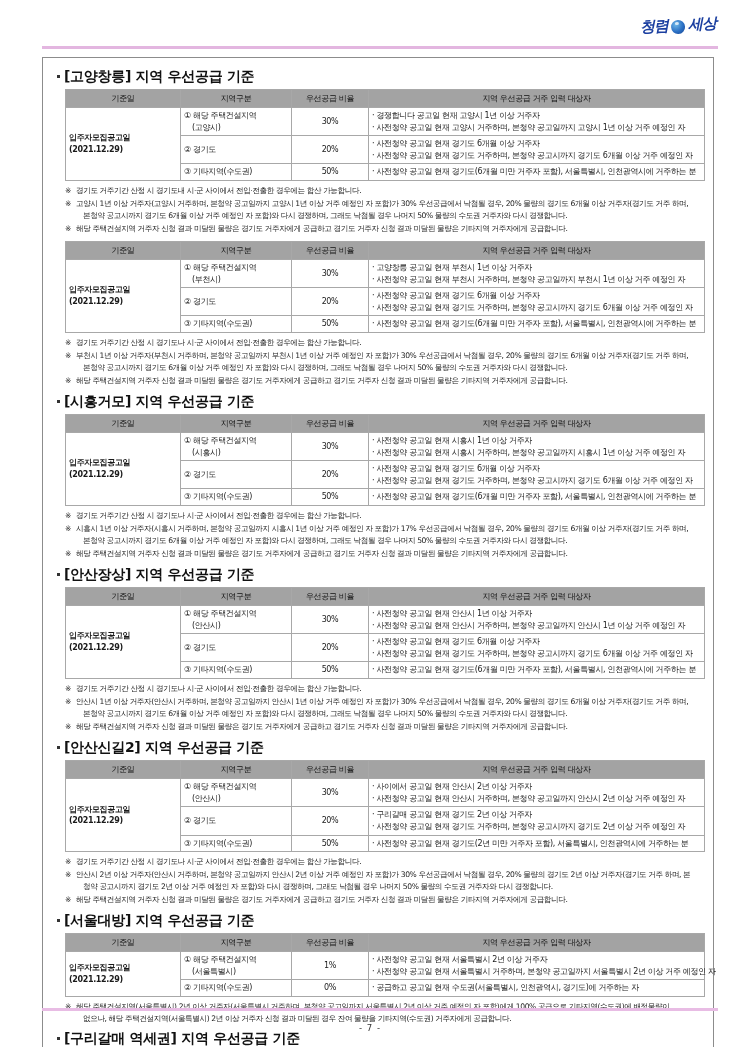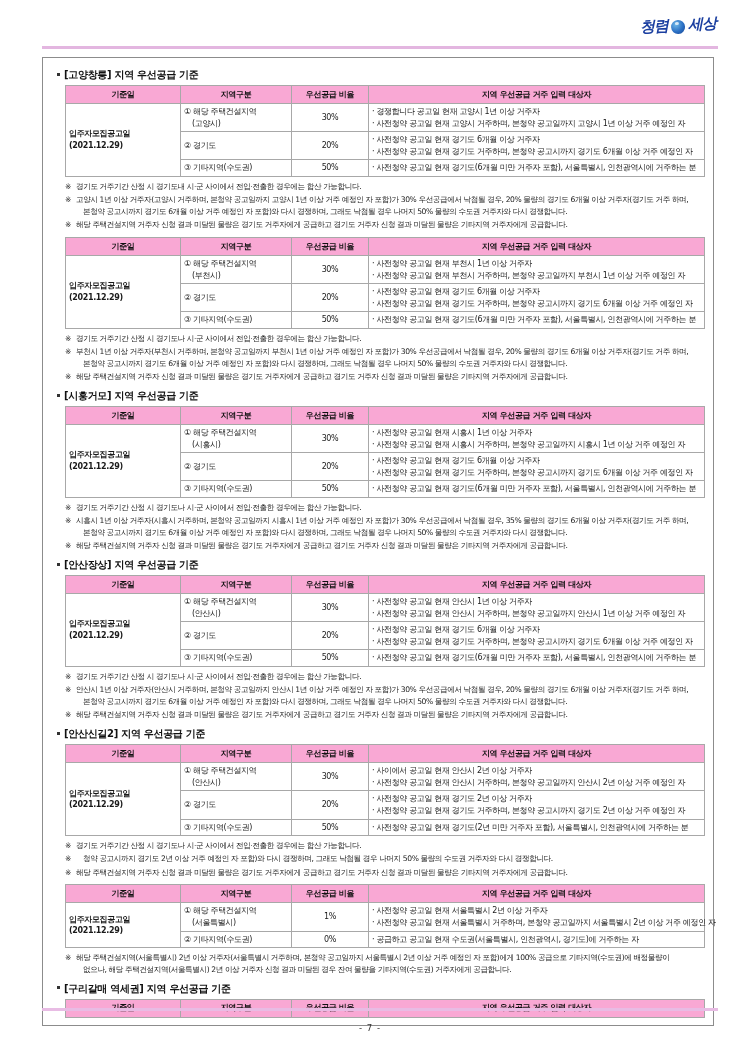--- a/index.html
+++ b/index.html
@@ -44,21 +44,21 @@
     position:absolute;left:42px;top:57px;width:672px;
     border:1px solid #8c8c8c;
     box-sizing:border-box;
     background:#fff;
     padding:7px 10px 6px 10px;
   }
 
   
   .section{margin-bottom:1px;}
   .sec-title{
-    font-size:10px;font-weight:bold;color:#111;
+    font-size:14px;font-weight:bold;color:#111;
     margin:3px 0 3px 4px;letter-spacing:-0.3px;
     white-space:nowrap;
   }
   .sec-title .dot{
     display:inline-block;width:3px;height:3px;background:#333;
     vertical-align:middle;margin-right:4px;position:relative;top:-1px;
   }
 
   
   table.sup{
@@ -67,22 +67,22 @@
   }
   table.sup th,table.sup td{
     border:1px solid #a8a8a8;
     font-size:8px;
     padding:2px 3px;
     vertical-align:middle;
     letter-spacing:-0.35px;
     line-height:1.45;
   }
   table.sup th{
-    background:#f9a8d4;
-    text-align:center;font-weight:bold;height:13px;color:#111;
+    background:#a3a3a3;
+    text-align:center;font-weight:normal;height:13px;color:#111;
   }
   .c-date{width:108px;text-align:left;font-weight:bold;}
   .c-zone{width:104px;text-align:left;padding-left:5px;}
   .c-rate{width:70px;text-align:center;}
   .c-target{text-align:left;padding-left:6px;}
   td.c-date{font-size:8.2px;line-height:1.7;}
   .zone-sub{display:block;padding-left:8px;}
   .tgt-line{display:block;white-space:nowrap;}
   .tgt-line::before{content:"· ";}
 
@@ -189,21 +189,21 @@
           </thead>
           <tbody>
             <tr>
               <td class="c-date" rowspan="3">
                 <div>입주자모집공고일</div>
                 <div>(2021.12.29)</div>
               </td>
               <td class="c-zone"><span>① 해당 주택건설지역</span><span class="zone-sub">(부천시)</span></td>
               <td class="c-rate">30%</td>
               <td class="c-target">
-                <span class="tgt-line">사전청약 공고일 현재 부천시 1년 이상 거주자</span>
+                <span class="tgt-line">고양창릉 공고일 현재 부천시 1년 이상 거주자</span>
                 <span class="tgt-line">사전청약 공고일 현재 부천시 거주하며, 본청약 공고일까지 부천시 1년 이상 거주 예정인 자</span>
               </td>
             </tr>
             <tr>
               <td class="c-zone"><span>② 경기도</span></td>
               <td class="c-rate">20%</td>
               <td class="c-target">
                 <span class="tgt-line">사전청약 공고일 현재 경기도 6개월 이상 거주자</span>
                 <span class="tgt-line">사전청약 공고일 현재 경기도 거주하며, 본청약 공고시까지 경기도 6개월 이상 거주 예정인 자</span>
               </td>
@@ -273,21 +273,21 @@
             </tr>
           </tbody>
         </table>
         <div class="notes">
           <div class="note">
             <span class="mk">※</span>
             <span class="tx"><span>경기도 거주기간 산정 시 경기도나 시·군 사이에서 전입·전출한 경우에는 합산 가능합니다.</span></span>
           </div>
           <div class="note">
             <span class="mk">※</span>
-            <span class="tx"><span>시흥시 1년 이상 거주자(시흥시 거주하며, 본청약 공고일까지 시흥시 1년 이상 거주 예정인 자 포함)가 30% 우선공급에서 낙첨될 경우, 35% 물량의 경기도 6개월 이상 거주자(경기도 거주 하며,</span><span class="l2">본청약 공고시까지 경기도 6개월 이상 거주 예정인 자 포함)와 다시 경쟁하며, 그래도 낙첨될 경우 나머지 50% 물량의 수도권 거주자와 다시 경쟁합니다.</span></span>
+            <span class="tx"><span>시흥시 1년 이상 거주자(시흥시 거주하며, 본청약 공고일까지 시흥시 1년 이상 거주 예정인 자 포함)가 17% 우선공급에서 낙첨될 경우, 20% 물량의 경기도 6개월 이상 거주자(경기도 거주 하며,</span><span class="l2">본청약 공고시까지 경기도 6개월 이상 거주 예정인 자 포함)와 다시 경쟁하며, 그래도 낙첨될 경우 나머지 50% 물량의 수도권 거주자와 다시 경쟁합니다.</span></span>
           </div>
           <div class="note">
             <span class="mk">※</span>
             <span class="tx"><span>해당 주택건설지역 거주자 신청 결과 미달된 물량은 경기도 거주자에게 공급하고 경기도 거주자 신청 결과 미달된 물량은 기타지역 거주자에게 공급합니다.</span></span>
           </div>
         </div>
       </div>
       <div class="section">
         <div class="sec-title"><span class="dot"></span><span>[안산장상] 지역 우선공급 기준</span></div>
         <table class="sup">
@@ -365,49 +365,50 @@
               <td class="c-rate">30%</td>
               <td class="c-target">
                 <span class="tgt-line">사이에서 공고일 현재 안산시 2년 이상 거주자</span>
                 <span class="tgt-line">사전청약 공고일 현재 안산시 거주하며, 본청약 공고일까지 안산시 2년 이상 거주 예정인 자</span>
               </td>
             </tr>
             <tr>
               <td class="c-zone"><span>② 경기도</span></td>
               <td class="c-rate">20%</td>
               <td class="c-target">
-                <span class="tgt-line">사전청약 공고일 현재 경기도 2년 이상 거주자</span>
+                <span class="tgt-line">구리갈매 공고일 현재 경기도 2년 이상 거주자</span>
                 <span class="tgt-line">사전청약 공고일 현재 경기도 거주하며, 본청약 공고시까지 경기도 2년 이상 거주 예정인 자</span>
               </td>
             </tr>
             <tr>
               <td class="c-zone"><span>③ 기타지역(수도권)</span></td>
               <td class="c-rate">50%</td>
               <td class="c-target">
                 <span class="tgt-line">사전청약 공고일 현재 경기도(2년 미만 거주자 포함), 서울특별시, 인천광역시에 거주하는 분</span>
               </td>
             </tr>
           </tbody>
         </table>
         <div class="notes">
           <div class="note">
             <span class="mk">※</span>
             <span class="tx"><span>경기도 거주기간 산정 시 경기도나 시·군 사이에서 전입·전출한 경우에는 합산 가능합니다.</span></span>
           </div>
           <div class="note">
             <span class="mk">※</span>
-            <span class="tx"><span class="l2">청약 공고시까지 경기도 2년 이상 거주 예정인 자 포함)와 다시 경쟁하며, 그래도 낙첨될 경우 나머지 50% 물량의 수도권 거주자와 다시 경쟁합니다.</span></span>
+            <span class="tx"><span>안산시 2년 이상 거주자(안산시 거주하며, 본청약 공고일까지 안산시 2년 이상 거주 예정인 자 포함)가 30% 우선공급에서 낙첨될 경우, 20% 물량의 경기도 2년 이상 거주자(경기도 거주 하며, 본</span><span class="l2">청약 공고시까지 경기도 2년 이상 거주 예정인 자 포함)와 다시 경쟁하며, 그래도 낙첨될 경우 나머지 50% 물량의 수도권 거주자와 다시 경쟁합니다.</span></span>
           </div>
           <div class="note">
             <span class="mk">※</span>
             <span class="tx"><span>해당 주택건설지역 거주자 신청 결과 미달된 물량은 경기도 거주자에게 공급하고 경기도 거주자 신청 결과 미달된 물량은 기타지역 거주자에게 공급합니다.</span></span>
           </div>
         </div>
       </div>
       <div class="section">
+        <div class="sec-title"><span class="dot"></span><span>[서울대방] 지역 우선공급 기준</span></div>
         <table class="sup">
           <thead>
             <tr>
               <th class="c-date">기준일</th>
               <th class="c-zone">지역구분</th>
               <th class="c-rate">우선공급 비율</th>
               <th class="c-target">지역 우선공급 거주 입력 대상자</th>
             </tr>
           </thead>
           <tbody>

